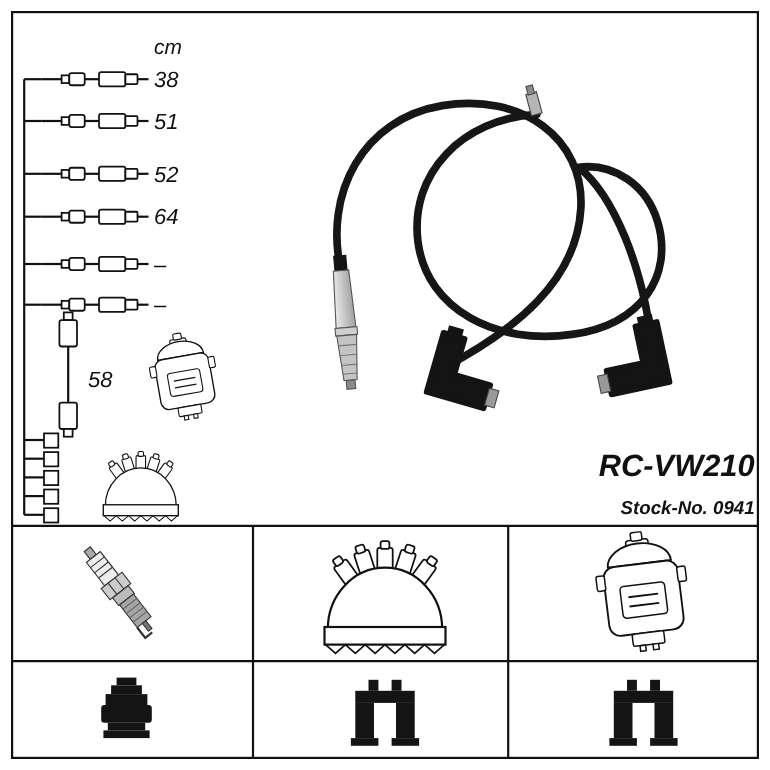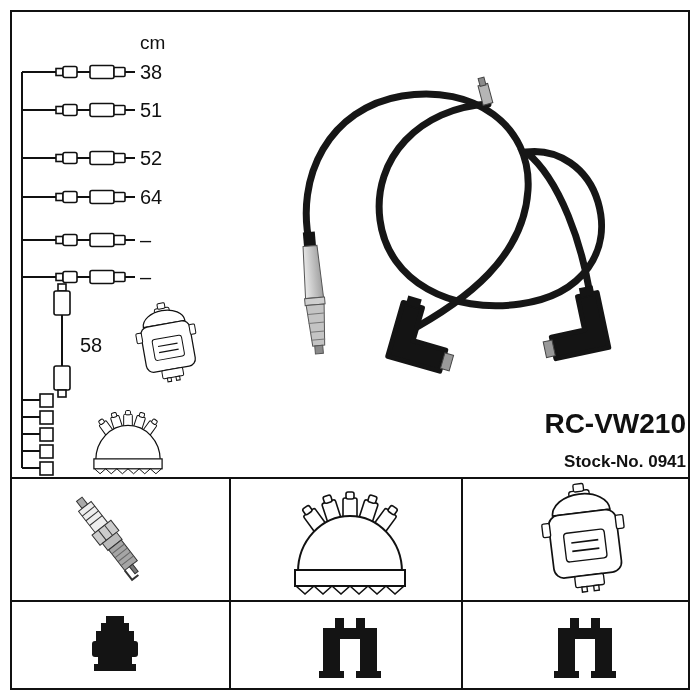--- a/index.html
+++ b/index.html
@@ -1,16 +1,16 @@
 <!DOCTYPE html>
 <html><head>
 <meta charset="utf-8">
 <style>
   html,body{margin:0;padding:0;background:#fff;}
-  .sheet{position:relative;width:700px;height:700px;background:#fff;overflow:hidden;}
+  .sheet{position:relative;width:700px;height:700px;background:#fff;overflow:hidden;font-style:italic;}
   svg{position:absolute;left:0;top:0;}
   text{font-family:"Liberation Sans","DejaVu Sans",sans-serif;fill:#111;}
   .len{font-size:20px;}
   .hdr{font-size:19px;}
   .code{font-size:28px;font-weight:bold;}
   .stock{font-size:17px;font-weight:bold;}
   .ln{stroke:#111;stroke-width:2;fill:none;}
   .thin{stroke:#111;stroke-width:1.6;fill:#fff;}
   .sil{fill:#141414;stroke:none;}
 </style>

